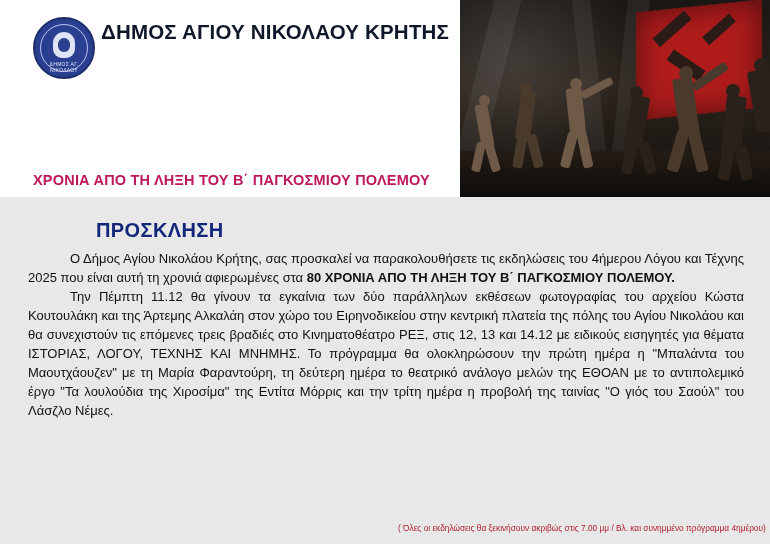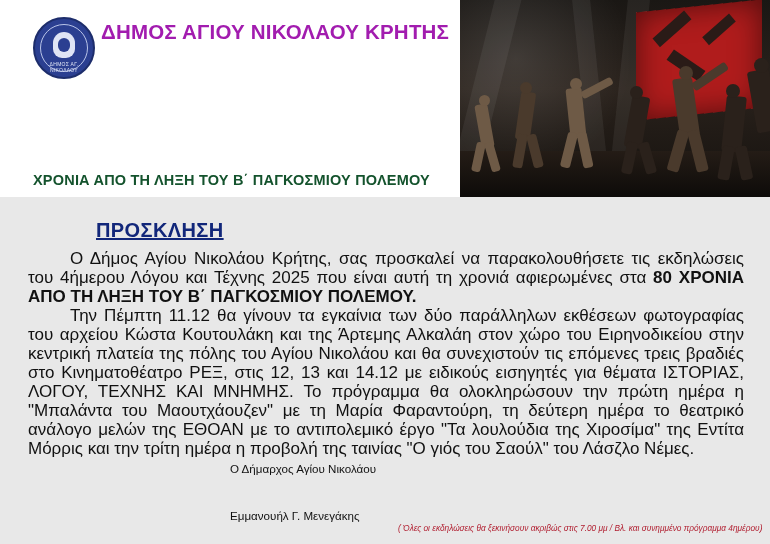--- a/index.html
+++ b/index.html
@@ -86,21 +86,21 @@
     color: #dfe4f5;
     letter-spacing: 0.3px;
   }
 
   .title-line1 {
     position: absolute;
     left: 101px;
     top: 20px;
     font-size: 20.5px;
     font-weight: bold;
-    color: #a21caf;
+    color: #0f172a;
     letter-spacing: 0.2px;
     white-space: nowrap;
   }
   .title-line2 {
     position: absolute;
     left: 101px;
     top: 56px;
     font-size: 19px;
     font-weight: bold;
     color: #12277a;
@@ -116,21 +116,21 @@
     color: #c1121f;
     line-height: 1;
     letter-spacing: -1px;
   }
   .subtitle {
     position: absolute;
     left: 33px;
     top: 172px;
     font-size: 14.5px;
     font-weight: bold;
-    color: #14532d;
+    color: #be185d;
     letter-spacing: 0.2px;
     white-space: nowrap;
   }
 
   
   .artwork {
     position: absolute;
     right: 0;
     top: 0;
     width: 310px;
@@ -213,28 +213,27 @@
     background: #e8e8e8;
   }
   .invitation-title {
     position: absolute;
     left: 96px;
     top: 22px;
     font-size: 20px;
     font-weight: bold;
     color: #12277a;
     letter-spacing: 0.4px;
-    text-decoration: underline;
   }
   .text-block {
     position: absolute;
     left: 28px;
     top: 52px;
     width: 716px;
-    font-size: 17px;
+    font-size: 13px;
     line-height: 19px;
     color: #111111;
     text-align: justify;
   }
   .text-block p {
     margin: 0 0 0 0;
     text-indent: 42px;
   }
   .text-block b { font-weight: bold; }
 
@@ -248,21 +247,20 @@
   }
   .signature .name {
     margin-top: 28px;
   }
   .footnote {
     position: absolute;
     left: 398px;
     top: 326px;
     font-size: 8.3px;
     color: #b01c2e;
-    font-style: italic;
     white-space: nowrap;
   }
 </style>
 </head>
 <body>
 
 <div class="poster">
 
   <div class="header">
 
@@ -333,20 +331,16 @@
   </div>
 
   <div class="body-panel">
     <div class="invitation-title">ΠΡΟΣΚΛΗΣΗ</div>
 
     <div class="text-block">
       <p><span>Ο Δήμος Αγίου Νικολάου Κρήτης, σας προσκαλεί να παρακολουθήσετε τις εκδηλώσεις του 4ήμερου Λόγου και Τέχνης 2025 που είναι αυτή τη χρονιά αφιερωμένες στα </span><b>80 ΧΡΟΝΙΑ ΑΠΟ ΤΗ ΛΗΞΗ ΤΟΥ Β΄ ΠΑΓΚΟΣΜΙΟΥ ΠΟΛΕΜΟΥ.</b></p>
       <p>Την Πέμπτη 11.12 θα γίνουν τα εγκαίνια των δύο παράλληλων εκθέσεων φωτογραφίας του αρχείου Κώστα Κουτουλάκη και της Άρτεμης Αλκαλάη στον χώρο του Ειρηνοδικείου στην κεντρική πλατεία της πόλης του Αγίου Νικολάου και θα συνεχιστούν τις επόμενες τρεις βραδιές στο Κινηματοθέατρο ΡΕΞ, στις 12, 13 και 14.12 με ειδικούς εισηγητές για θέματα ΙΣΤΟΡΙΑΣ, ΛΟΓΟΥ, ΤΕΧΝΗΣ ΚΑΙ ΜΝΗΜΗΣ. Το πρόγραμμα  θα ολοκληρώσουν την πρώτη ημέρα η "Μπαλάντα του Μαουτχάουζεν" με τη Μαρία Φαραντούρη, τη δεύτερη ημέρα το θεατρικό ανάλογο μελών της ΕΘΟΑΝ με το αντιπολεμικό έργο "Τα λουλούδια της Χιροσίμα" της Εντίτα Μόρρις και την τρίτη ημέρα  η προβολή της ταινίας "Ο γιός του Σαούλ" του Λάσζλο Νέμες.</p>
     </div>
 
-    <div class="signature">
-      <div>Ο Δήμαρχος Αγίου Νικολάου</div>
-      <div class="name">Εμμανουήλ Γ. Μενεγάκης</div>
-    </div>
 
     <div class="footnote">( Όλες οι εκδηλώσεις θα ξεκινήσουν ακριβώς στις 7.00 μμ / Βλ. και συνημμένο πρόγραμμα 4ημέρου)</div>
   </div>
 </div>
 
 </body></html>

